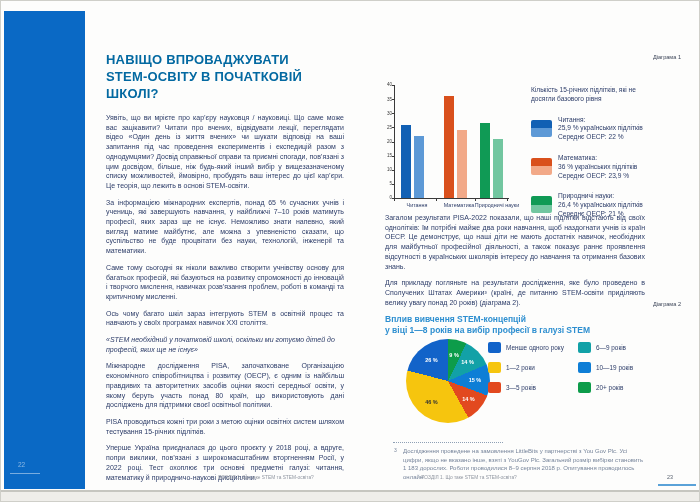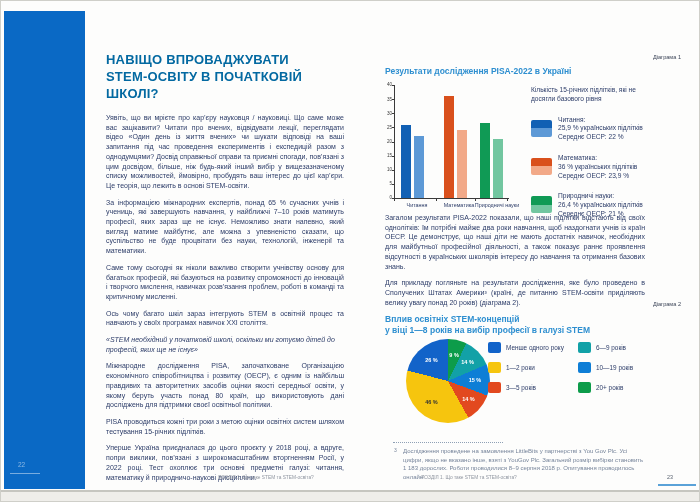--- a/index.html
+++ b/index.html
@@ -83,21 +83,20 @@
       <p class="para">Саме тому сьогодні як ніколи важливо створити учнівству основу для багатьох професій, які базуються на розвитку спроможності до інновацій і творчого мислення, навичках розв’язання проблем, роботі в команді та критичному мисленні.</p>
       <p class="para">Ось чому багато шкіл зараз інтегрують STEM в освітній процес та навчають у своїх програмах навичок XXI століття.</p>
       <p class="para quote">«STEM необхідний у початковій школі, оскільки ми готуємо дітей до професій, яких ще не існує»</p>
       <p class="para">Міжнародне дослідження PISA, започатковане Організацією економічного співробітництва і розвитку (ОЕСР), є одним із найбільш правдивих та авторитетних засобів оцінки якості середньої освіти, у якому беруть участь понад 80 країн, що використовують дані досліджень для підтримки своєї освітньої політики.</p>
       <p class="para">PISA проводиться кожні три роки з метою оцінки освітніх систем шляхом тестування 15-річних підлітків.</p>
       <p class="para">Уперше Україна приєдналася до цього проєкту у 2018 році, а вдруге, попри виклики, пов’язані з широкомасштабним вторгненням Росії, у 2022 році. Тест охоплює три основні предметні галузі: читання, математику й природничо-наукові дисципліни.</p>
     </div>
   <div class="footer lp">РОЗДІЛ 1. Що таке STEM та STEM-освіта?</div>
 
   <div class="diagram-label" style="top:53px">Діаграма 1</div>
-  <div class="chart-title" style="top:65px">Результати дослідження PISA-2022 в Україні</div>
 
   <div id="bar-chart">
     <div id="bar-plot">
         <div class="vbar" style="left: 6px; height: 73.1675px; background: rgb(17, 96, 180);"></div>
         <div class="vbar" style="left: 19px; height: 62.15px; background: rgb(93, 153, 214);"></div>
         <div class="vbar" style="left: 49px; height: 101.7px; background: rgb(217, 80, 28);"></div>
         <div class="vbar" style="left: 62px; height: 67.5175px; background: rgb(242, 169, 136);"></div>
         <div class="vbar" style="left: 85px; height: 74.58px; background: rgb(16, 154, 85);"></div>
         <div class="vbar" style="left: 98px; height: 59.325px; background: rgb(114, 198, 160);"></div>
       </div>
@@ -167,21 +166,21 @@
       </div>
   </div>
 
   <div class="rp-body">
       <p class="para">Загалом результати PISA-2022 показали, що наші підлітки відстають від своїх однолітків: їм потрібні майже два роки навчання, щоб наздогнати учнів із країн ОЕСР. Це демонструє, що наші діти не мають достатніх навичок, необхідних для майбутньої професійної діяльності, а також показує раннє проявлення відсутності в українських школярів інтересу до навчання та отримання базових знань.</p>
       <p class="para">Для прикладу погляньте на результати дослідження, яке було проведено в Сполучених Штатах Америки³ (країні, де питанню STEM-освіти приділяють велику увагу понад 20 років) (діаграма 2).</p>
     </div>
 
   <div class="diagram-label" style="top:300px">Діаграма 2</div>
   <div class="chart-title" style="top:313px">
-    <div>Вплив освітніх STEM-концепцій</div>
+    <div>Вплив вивчення STEM-концепцій</div>
     <div>у віці 1—8 років на вибір професії в галузі STEM</div>
   </div>
 
   <div id="pie-chart" style="background: conic-gradient(rgb(13, 156, 74) 0deg, rgb(13, 156, 74) 26.129deg, rgb(18, 161, 167) 26.129deg, rgb(18, 161, 167) 66.7742deg, rgb(14, 126, 214) 66.7742deg, rgb(14, 126, 214) 110.323deg, rgb(226, 73, 31) 110.323deg, rgb(226, 73, 31) 150.968deg, rgb(246, 197, 14) 150.968deg, rgb(246, 197, 14) 284.516deg, rgb(18, 99, 201) 284.516deg, rgb(18, 99, 201) 360deg);">
       <div class="pie-label" style="left: 48.1033px; top: 15.6989px; color: rgb(255, 255, 255);">9 %</div>
       <div class="pie-label" style="left: 61.5694px; top: 23.3979px; color: rgb(255, 255, 255);">14 %</div>
       <div class="pie-label" style="left: 68.9913px; top: 41.316px; color: rgb(255, 255, 255);">15 %</div>
       <div class="pie-label" style="left: 62.4865px; top: 59.5871px; color: rgb(255, 255, 255);">14 %</div>
       <div class="pie-label" style="left: 25.4731px; top: 63.3509px; color: rgb(51, 51, 51);">46 %</div>
       <div class="pie-label" style="left: 25.4731px; top: 20.6491px; color: rgb(255, 255, 255);">26 %</div>

